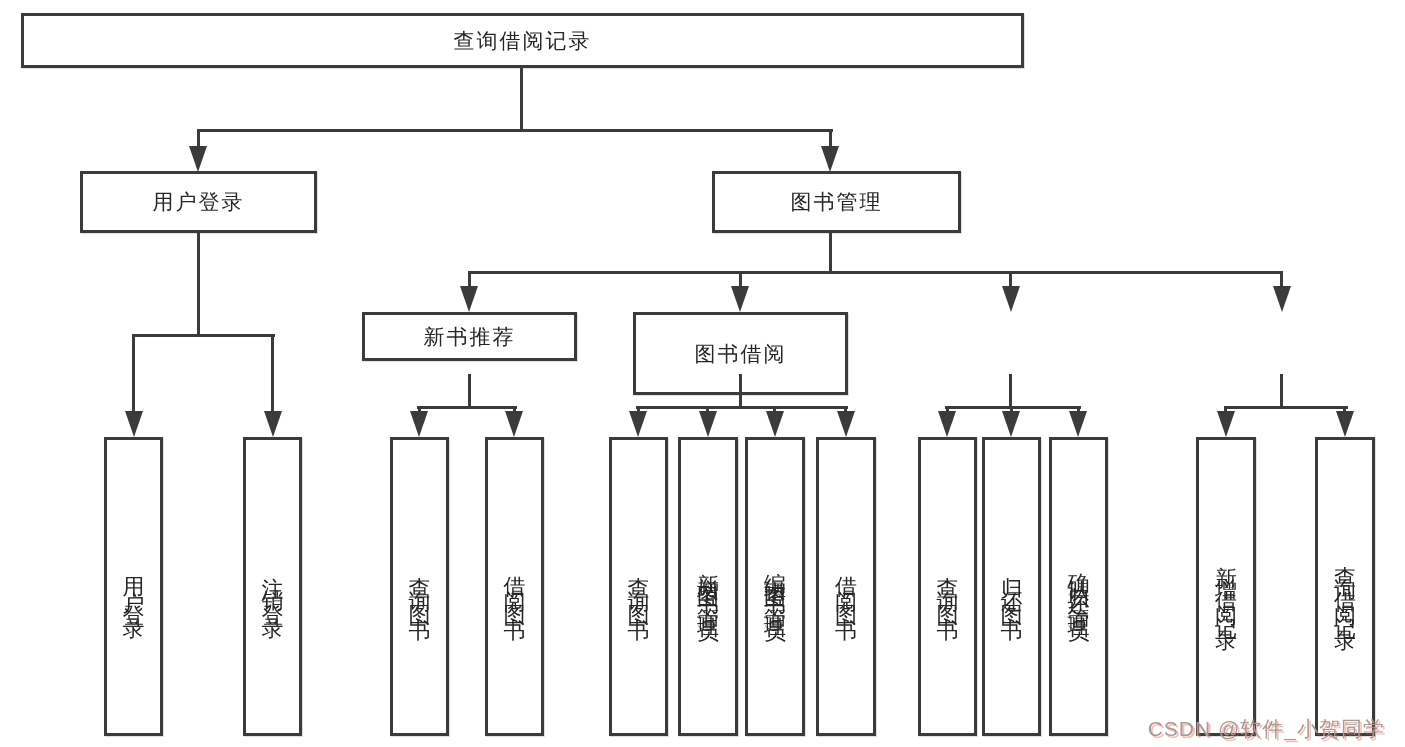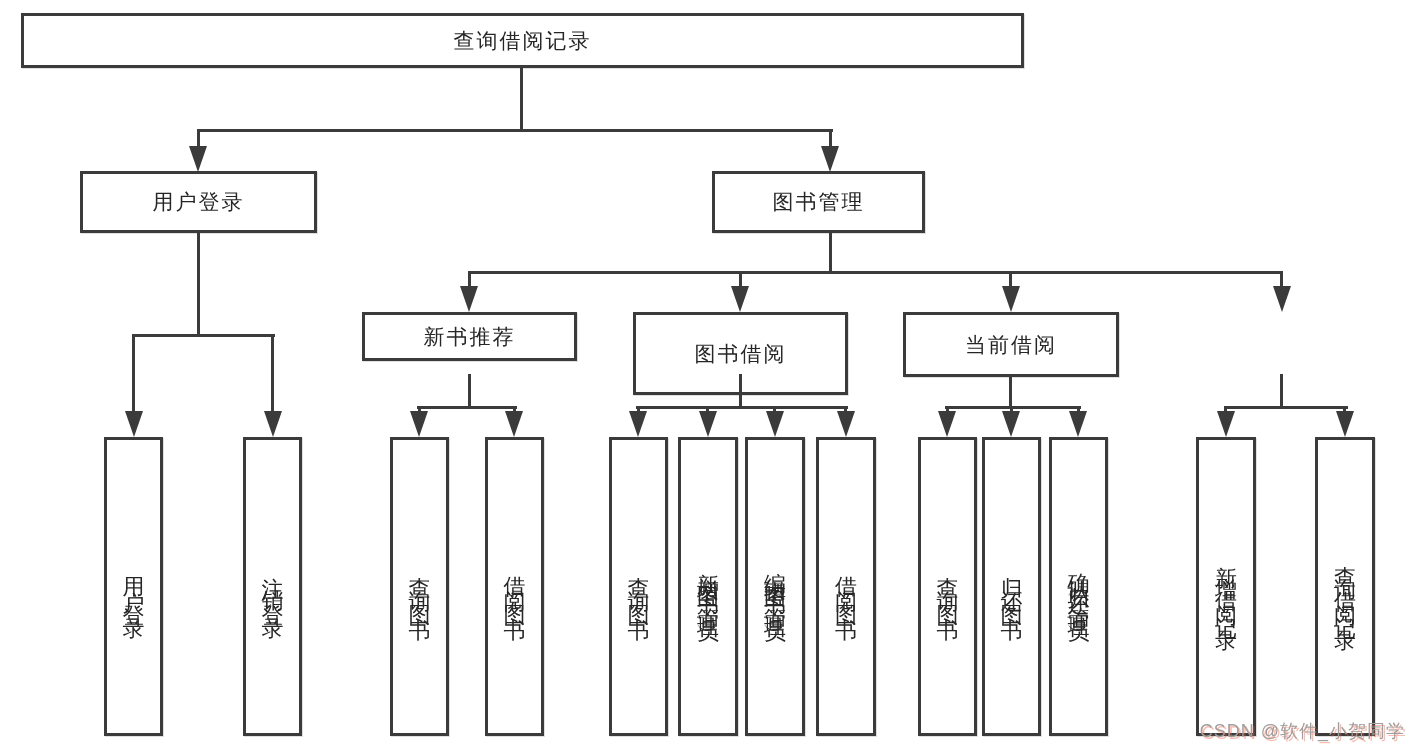--- a/index.html
+++ b/index.html
@@ -28,49 +28,46 @@
   .leaf.l9 .vtext{letter-spacing:7px;}
   .vl,.hl{position:absolute;background:var(--line);display:block;}
   .vl{width:3px;}
   .hl{height:3px;}
   .ah{
     position:absolute;display:block;width:0;height:0;
     border-left:9px solid transparent;border-right:9px solid transparent;
     border-top:26px solid var(--line);
   }
   .watermark{
-    position:absolute;right:0;bottom:4px;font-size:18px;
+    position:absolute;right:20px;bottom:4px;font-size:21px;
     color:var(--wm);text-shadow:2px 2px 0 var(--wm-shadow);
     letter-spacing:1px;white-space:nowrap;margin-top:16px;
   }
 </style>
 </head>
 <body>
 
 <div class="canvas" style="--line: #3b3b3b; --text: #262626; --wm: #9e9e9e; --wm-shadow: rgba(252,85,49,0.4);">
 
   <div class="node" style="left:21px;top:13px;width:1003px;height:55px">
     <span>查询借阅记录</span>
   </div>
 
   <div class="node" style="left:80px;top:171px;width:237px;height:62px">
     <span>用户登录</span>
   </div>
-  <div class="node" style="left:712px;top:171px;width:213px;height:62px">
+  <div class="node" style="left:712px;top:171px;width:249px;height:62px">
     <span>图书管理</span>
   </div>
 
   <div class="node" style="left:362px;top:312px;width:215px;height:49px">
     <span>新书推荐</span>
   </div>
   <div class="node" style="left:633px;top:312px;width:215px;height:83px">
     <span>图书借阅</span>
-  </div>
-  <div class="node" style="left:903px;top:312px;width:216px;height:65px">
-    <span>当前借阅</span>
   </div>
 
   <div class="leaf" style="left:104px;width:59px">
     <span class="vtext">用户登录</span>
   </div>
   <div class="leaf" style="left:243px;width:59px">
     <span class="vtext">注销登录</span>
   </div>
 
   <div class="leaf" style="left:390px;width:59px">

